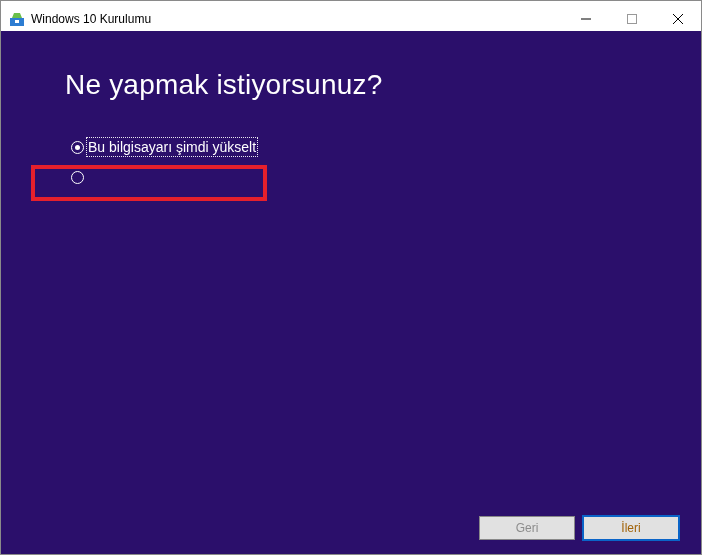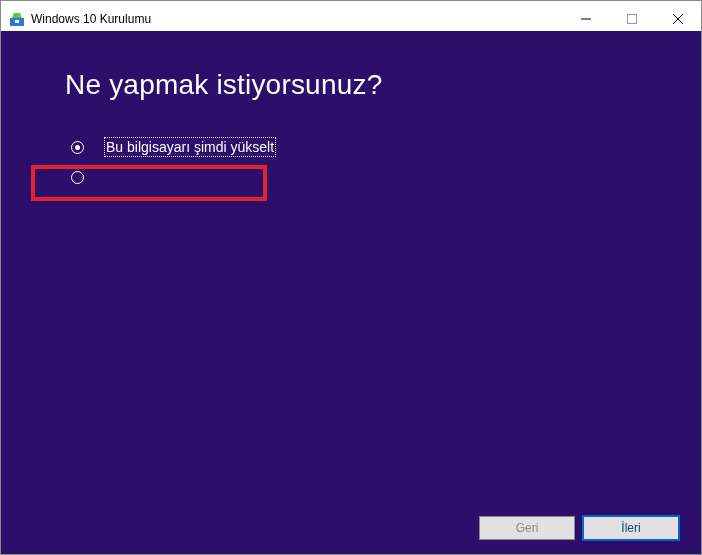--- a/index.html
+++ b/index.html
@@ -52,21 +52,21 @@
     font-size: 28px;
     font-weight: 400;
     color:#fff;
     margin-bottom: 34px;
     letter-spacing: .2px;
   }
   .options { }
   .option-row {
     display:flex;
     align-items:center;
-    gap:22px;
+    gap:4px;
     padding:4px 6px;
     margin-bottom:8px;
     font-size:14px;
     cursor:pointer;
   }
   .radio-outer {
     width:13px;height:13px;border-radius:50%;
     border:1.5px solid #fff;
     display:flex;align-items:center;justify-content:center;
     flex:0 0 auto;
@@ -88,21 +88,21 @@
   .btn {
     width:96px; height:24px;
     font-size:12px;
     display:flex;align-items:center;justify-content:center;
     border:1px solid #888;
     background:#e1e1e1;
     cursor:pointer;
   }
   .btn.disabled { color:#8c8c8c; cursor:default; }
   .btn.primary {
-    color:#0c4a6e;
+    color:#a16207;
     outline:2px solid #0a64c8;
     outline-offset:-1px;
     text-align:right;
   }
   .dotted-focus { outline:1px dotted rgba(255,255,255,.9); outline-offset:1px; }
 </style>
 </head>
 <body>
 
 <div class="window">

